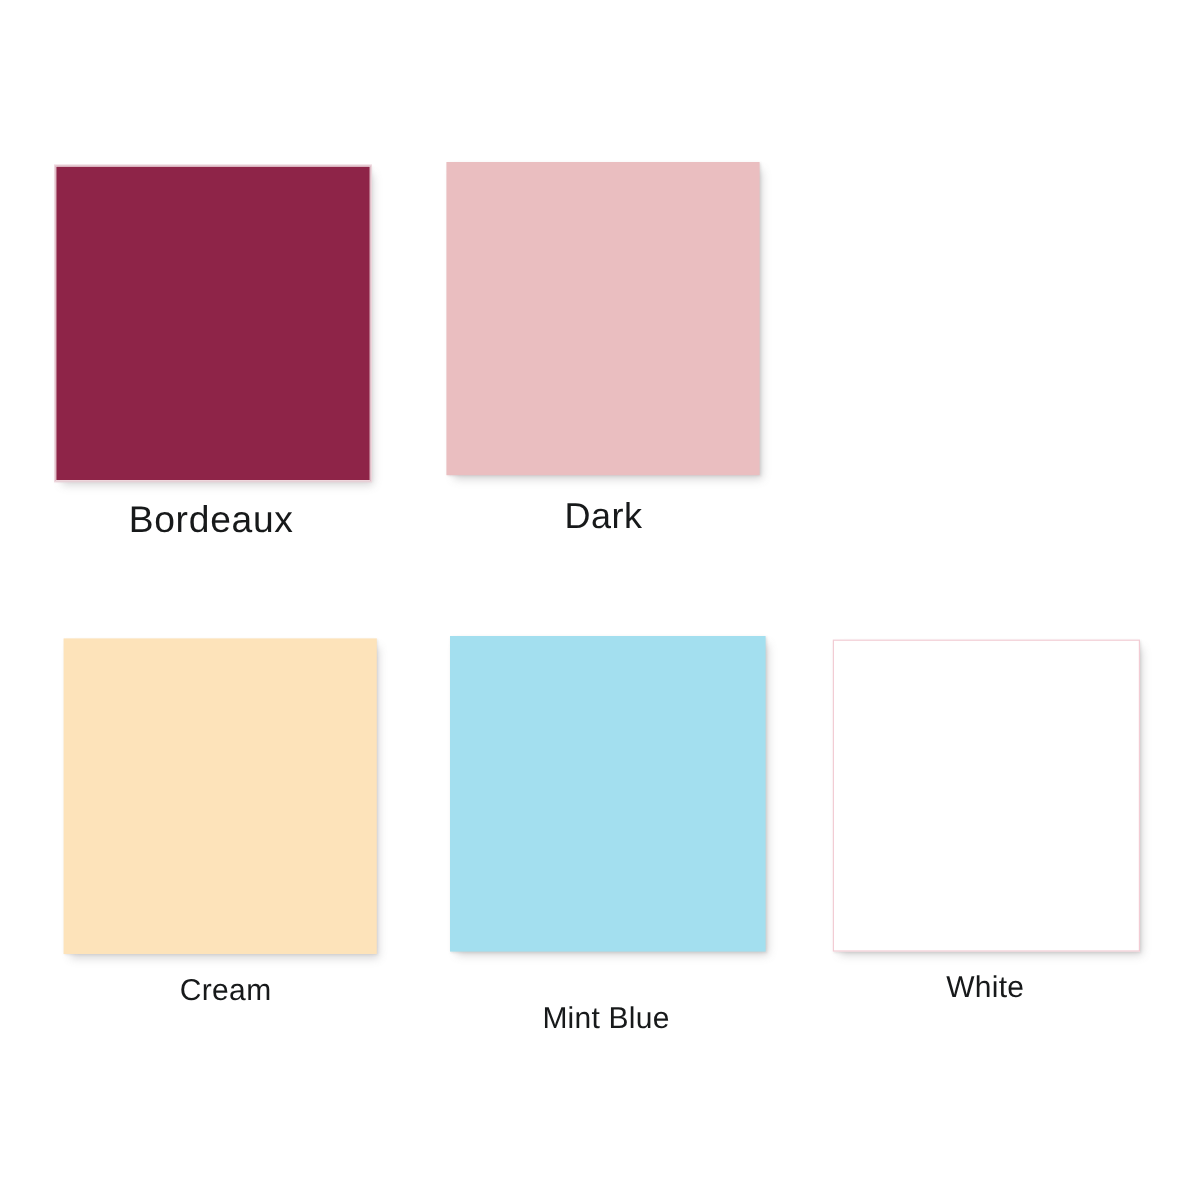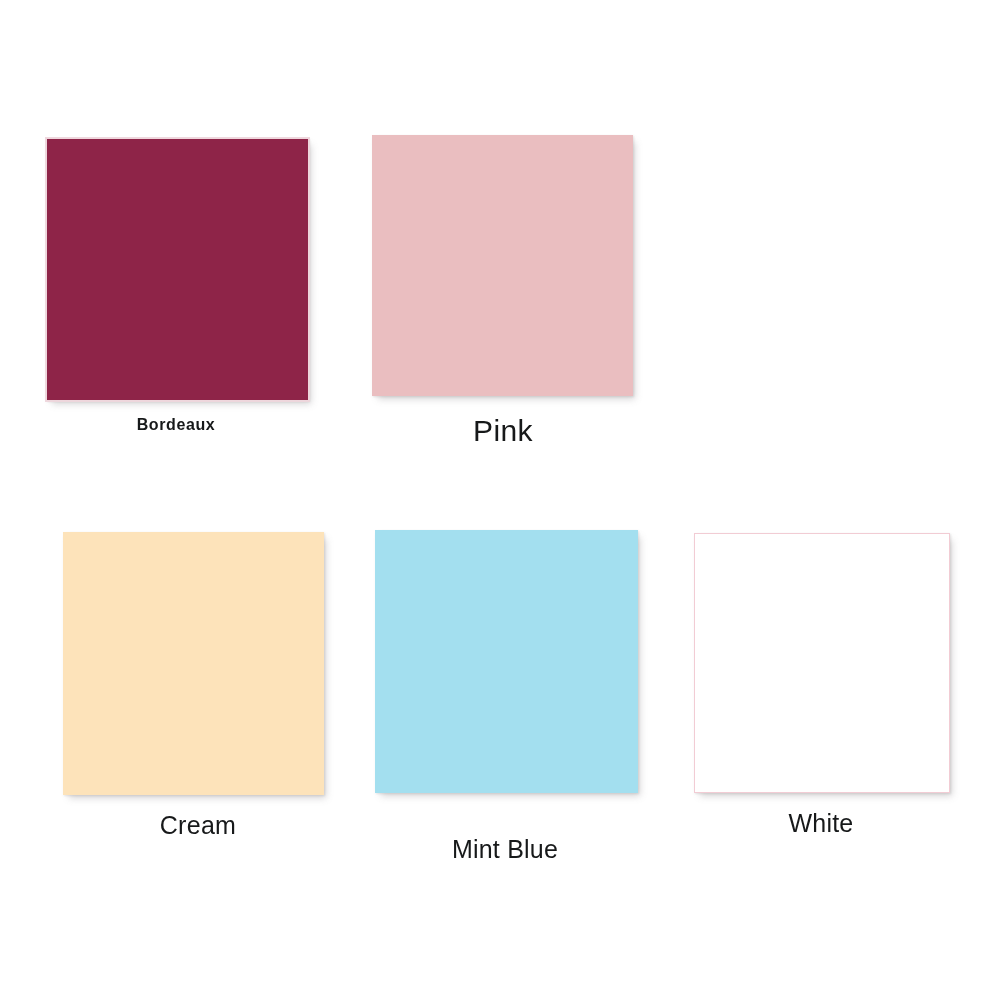--- a/index.html
+++ b/index.html
@@ -55,44 +55,44 @@
     left: 0;
     width: 100%;
     text-align: center;
     color: #17191a;
     line-height: 1.05;
     white-space: nowrap;
     letter-spacing: 0.1px;
   }
 
   
-  .lbl-bordeaux  { font-size: 16px; font-weight: 700; letter-spacing: 0.6px; }
+  .lbl-bordeaux  { font-size: 31px; font-weight: 400; letter-spacing: 0.6px; }
   .lbl-pink      { font-size: 30px; font-weight: 300; letter-spacing: 0.4px; }
   .lbl-darkblue  { font-size: 25px; font-weight: 400; letter-spacing: 0.9px; }
   .lbl-cream     { font-size: 25px; font-weight: 500; letter-spacing: 0.3px; }
   .lbl-mintblue  { font-size: 25px; font-weight: 500; letter-spacing: 0.2px; margin-top: 25px; }
   .lbl-white     { font-size: 25px; font-weight: 500; letter-spacing: 0.2px; }
 </style>
 </head>
 <body style="background: rgb(255, 255, 255);">
 
 <div id="palette-board">
 
   <div class="swatch-cell" style="left: 46px; top: 138px; width: 263px; height: 263px;">
     <div class="swatch-chip shadowed haloed" style="width: 263px; height: 263px; background: rgb(142, 36, 72); border: 1px solid rgb(238, 214, 220);"></div>
     <div class="swatch-label lbl-bordeaux" style="left: -4px; top: 279px; width: 268px;">Bordeaux</div>
   </div>
 
   <div class="swatch-cell" style="left: 372px; top: 135px; width: 261px; height: 261px;">
     <div class="swatch-chip shadowed" style="width: 261px; height: 261px; background: rgb(234, 190, 192);"></div>
-    <div class="swatch-label lbl-pink" style="left: -2px; top: 280px; width: 266px;">Pink</div>
+    <div class="swatch-label lbl-pink" style="left: -2px; top: 280px; width: 266px;">Dark</div>
   </div>
 
 
-  <div class="swatch-cell" style="left: 63px; top: 532px; width: 261px; height: 263px;">
+  <div class="swatch-cell" style="left: 53px; top: 532px; width: 261px; height: 263px;">
     <div class="swatch-chip shadowed" style="width: 261px; height: 263px; background: rgb(253, 227, 186);"></div>
     <div class="swatch-label lbl-cream" style="left: 2px; top: 280px; width: 266px;">Cream</div>
   </div>
 
   <div class="swatch-cell" style="left: 375px; top: 530px; width: 263px; height: 263px;">
     <div class="swatch-chip shadowed" style="width: 263px; height: 263px; background: rgb(163, 223, 239);"></div>
     <div class="swatch-label lbl-mintblue" style="left: -3px; top: 281px; width: 266px;">Mint Blue</div>
   </div>
 
   <div class="swatch-cell" style="left: 694px; top: 533px; width: 256px; height: 192px;">

